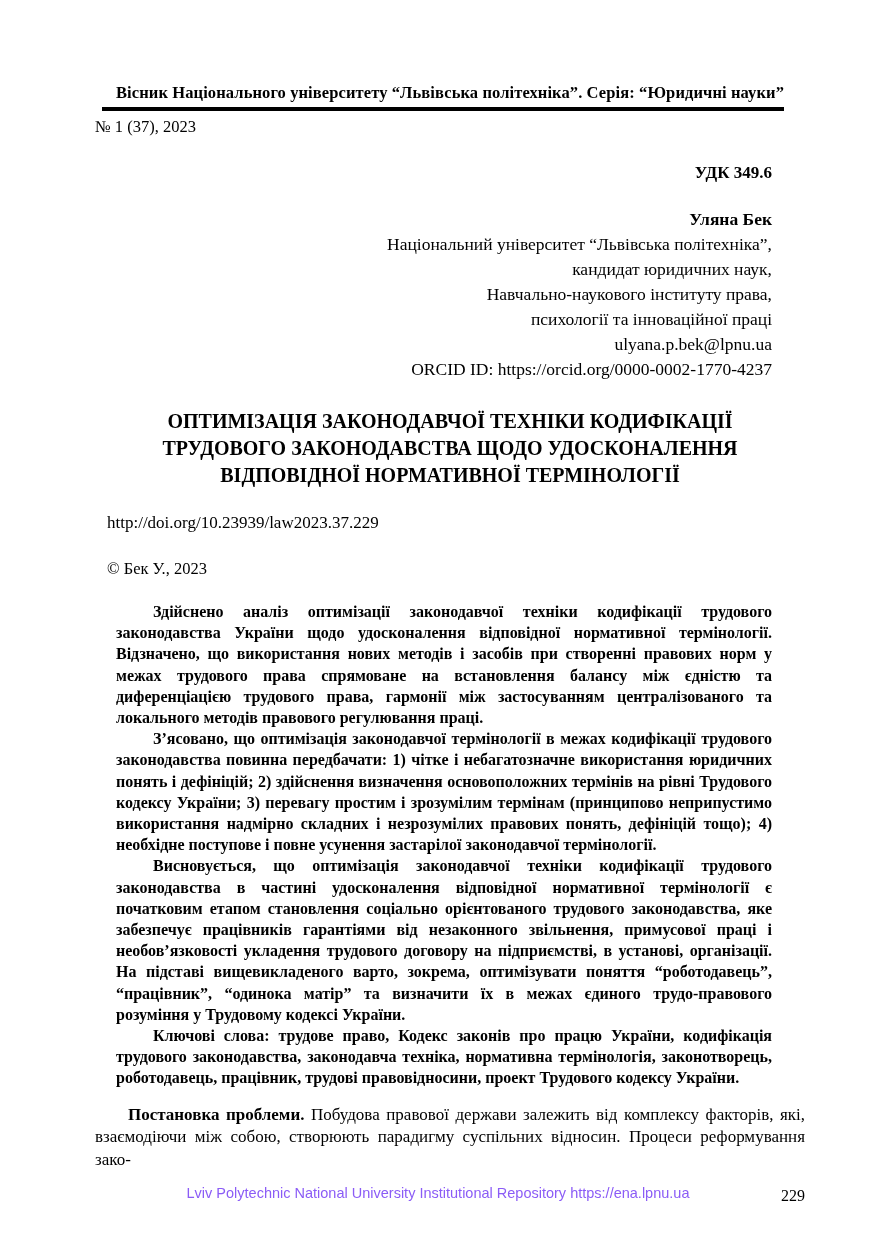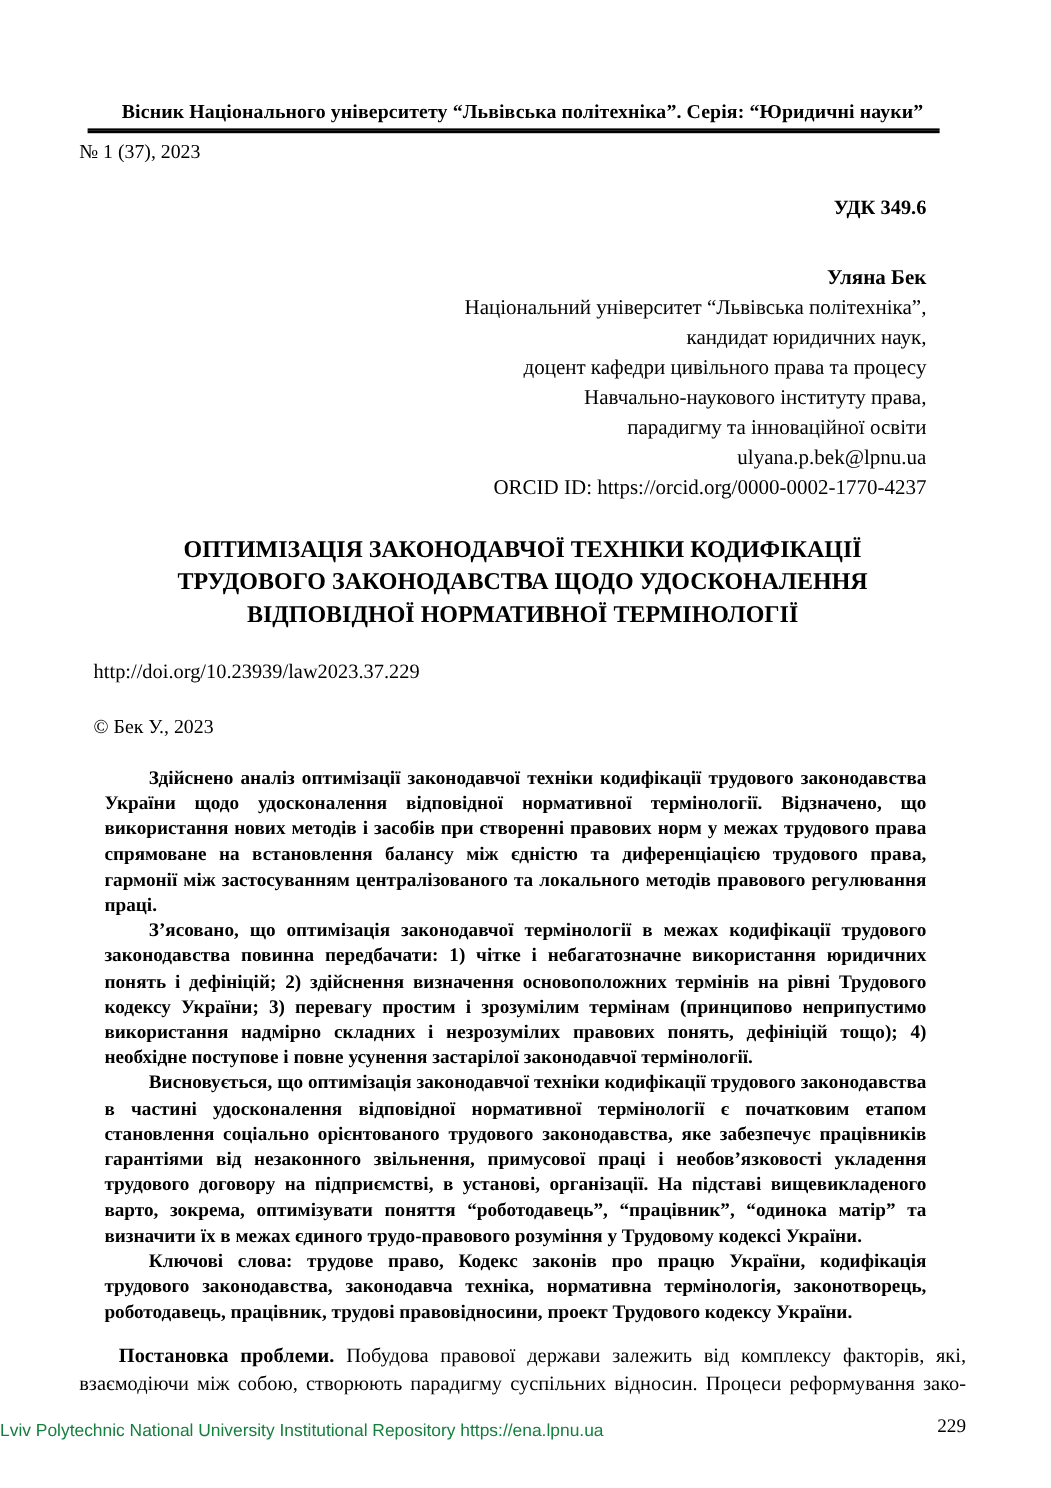--- a/index.html
+++ b/index.html
@@ -6,21 +6,21 @@
   html, body { background: #ffffff; }
   body {
     width: 876px;
     height: 1240px;
     position: relative;
     font-family: "Liberation Serif", "DejaVu Serif", serif;
     color: #000000;
     overflow: hidden;
   }
   .page {
-    padding: 82px 71px 0 66px; 
+    padding: 82px 71px 0 95px; 
   }
 
   
   .journal-line {
     font-weight: bold;
     font-size: 16.5px;
     text-align: center;
     line-height: 21px;
     letter-spacing: 0.1px;
   }
@@ -41,21 +41,21 @@
 
   
   .udc {
     margin-top: 26px;
     margin-right: 33px;
     text-align: right;
     font-weight: bold;
     font-size: 17px;
   }
   .author-block {
-    margin-top: 36px;
+    margin-top: 24px;
     margin-right: 33px;
     text-align: right;
     font-size: 17.5px;
     line-height: 25px;
   }
   .author-name { font-weight: bold; }
 
   
   .article-title {
     margin: 26px auto 0 auto;
@@ -103,46 +103,45 @@
   .page-number {
     margin-top: 16px;
     text-align: right;
     font-size: 16px;
   }
   .repo-footer {
     position: absolute;
     left: 0;
     top: 1185px;
     width: 100%;
-    text-align: left;
+    text-align: center;
     font-family: "Liberation Sans", "DejaVu Sans", sans-serif;
     font-size: 14.5px;
-    color: #15803d;
+    color: #8b5cf6;
   }
 </style>
 </head>
 <body>
 
 <div class="page">
 
   <div class="journal-line">Вісник Національного університету “Львівська політехніка”. Серія: “Юридичні науки”</div>
 
   <div class="header-rule"></div>
 
   <div class="issue-line">№ 1 (37), 2023</div>
 
   <div class="udc">УДК 349.6</div>
 
   <div class="author-block">
     <div class="author-name">Уляна Бек</div>
     <div>Національний університет “Львівська політехніка”,</div>
     <div>кандидат юридичних наук,</div>
-    <div>доцент кафедри цивільного права та процесу</div>
     <div>Навчально-наукового інституту права,</div>
-    <div>парадигму та інноваційної освіти</div>
+    <div>психології та інноваційної праці</div>
     <div>ulyana.p.bek@lpnu.ua</div>
     <div>ORCID ID: https://orcid.org/0000-0002-1770-4237</div>
   </div>
 
   <h1 class="article-title">ОПТИМІЗАЦІЯ ЗАКОНОДАВЧОЇ ТЕХНІКИ КОДИФІКАЦІЇ ТРУДОВОГО ЗАКОНОДАВСТВА ЩОДО УДОСКОНАЛЕННЯ ВІДПОВІДНОЇ НОРМАТИВНОЇ ТЕРМІНОЛОГІЇ</h1>
 
   <div class="doi">http://doi.org/10.23939/law2023.37.229</div>
 
   <div class="copyright">© Бек У., 2023</div>
 

